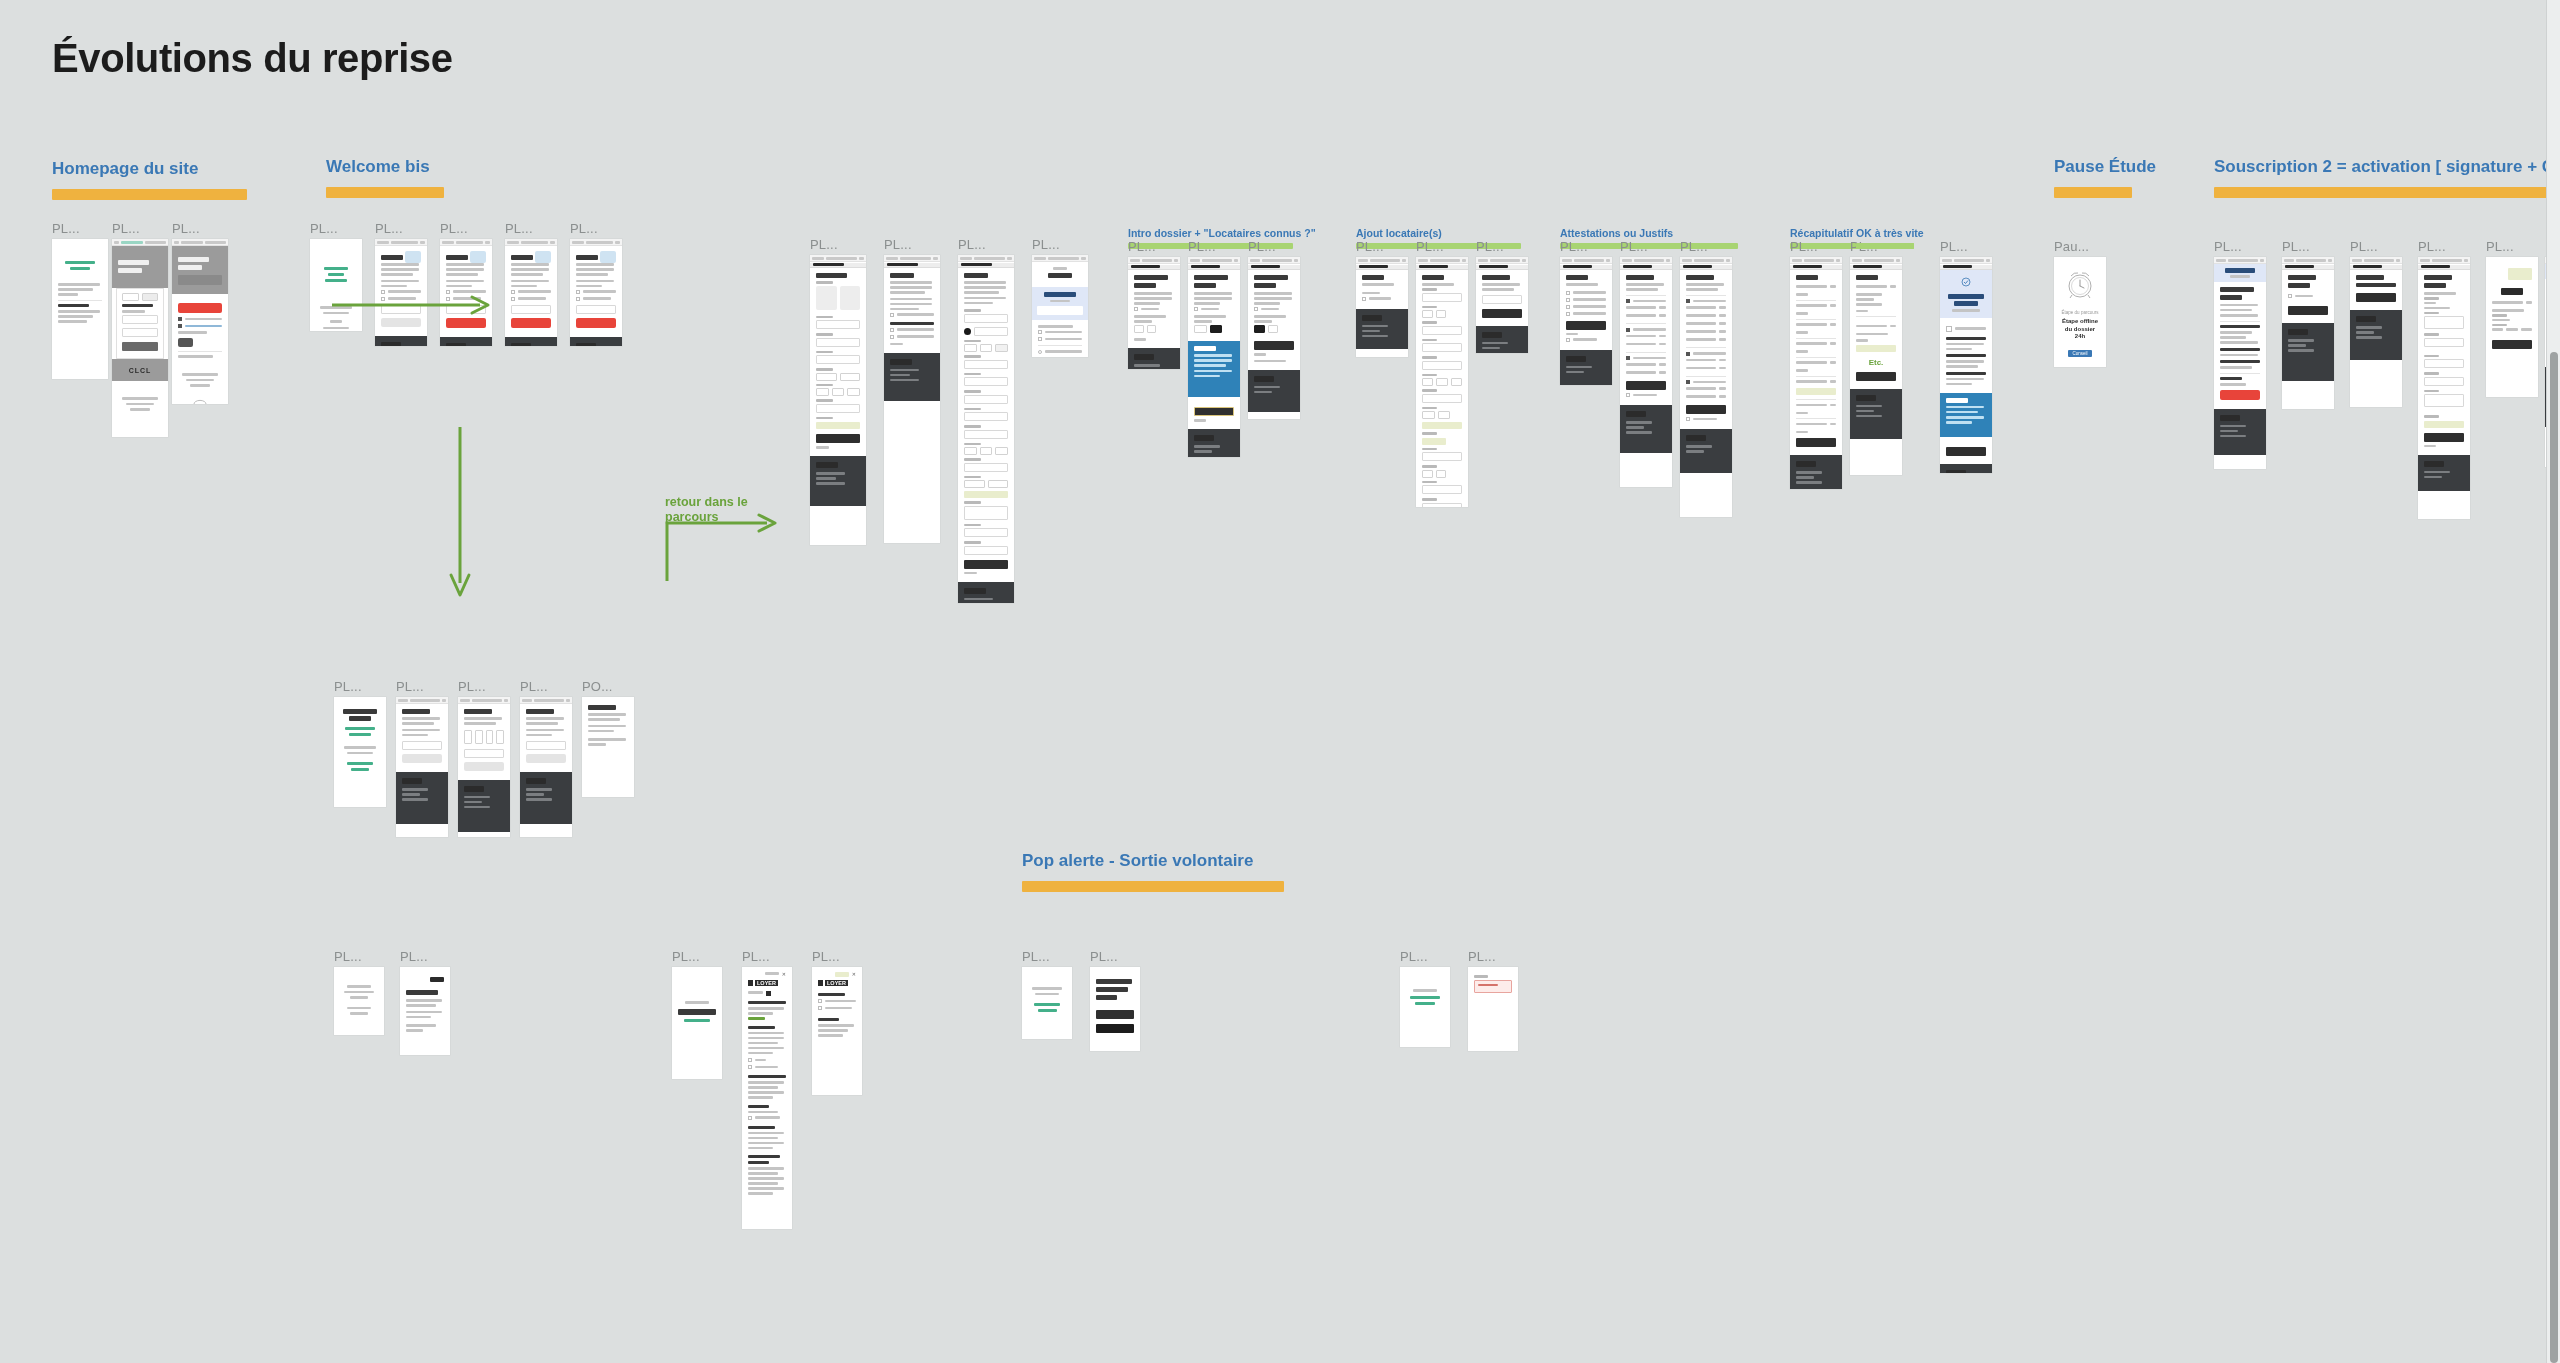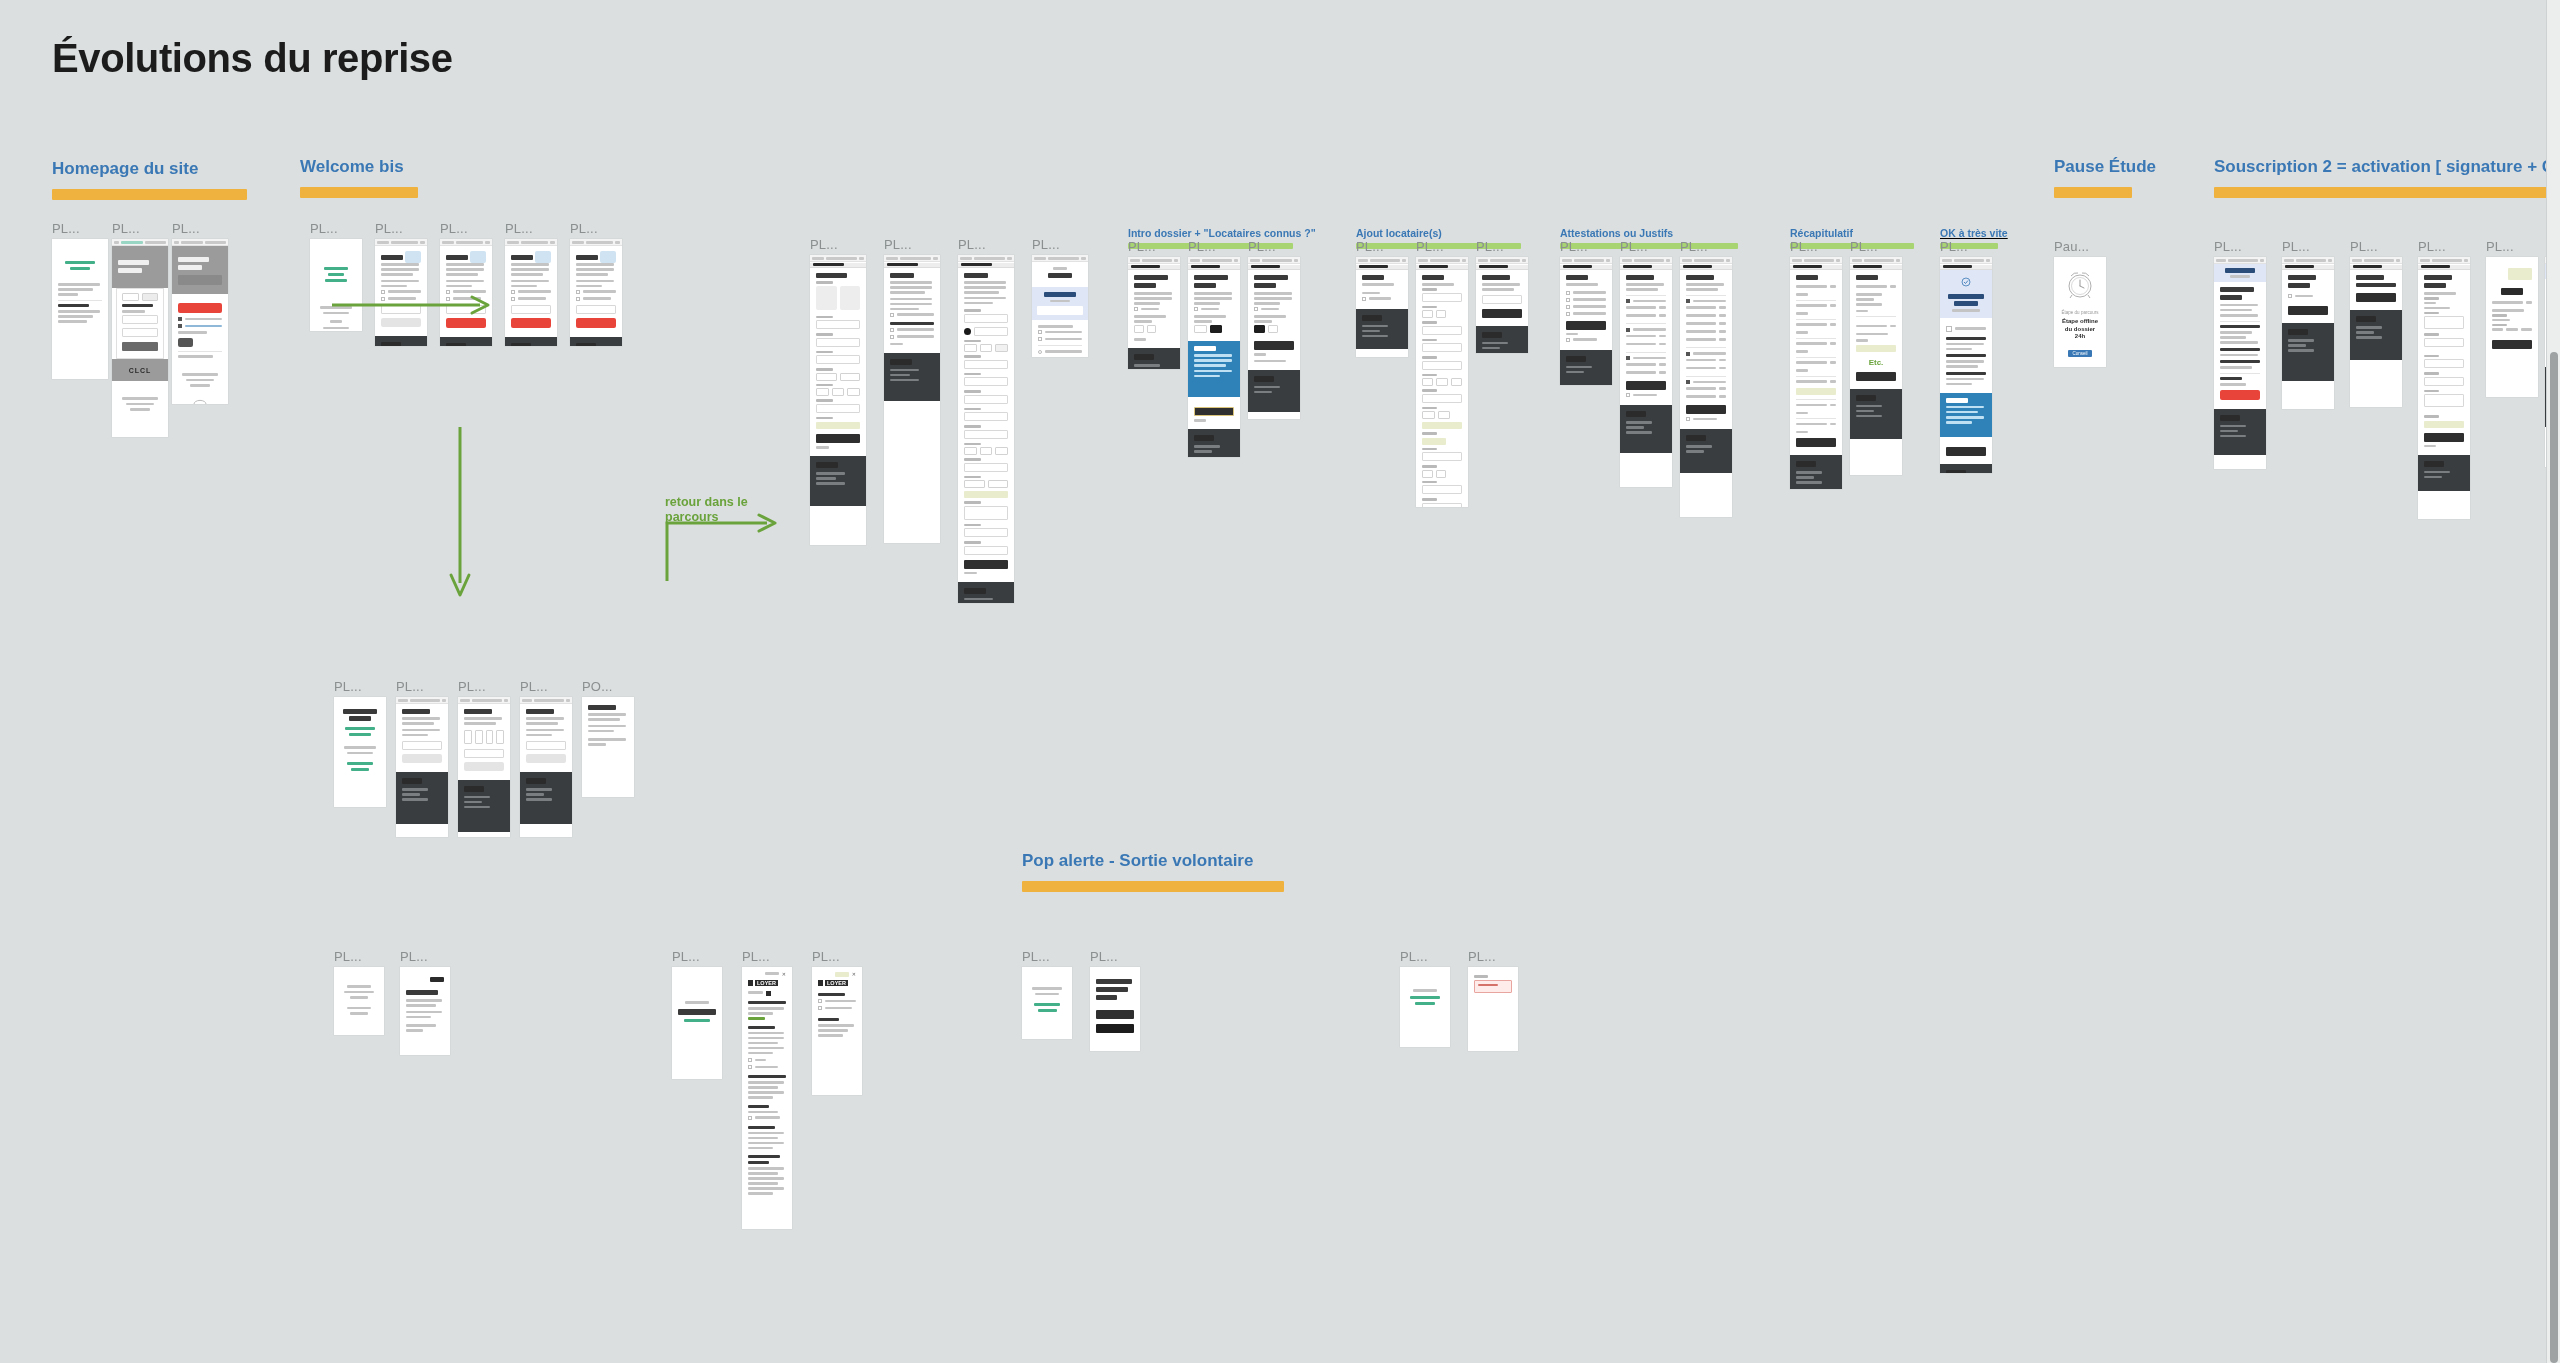--- a/index.html
+++ b/index.html
@@ -248,21 +248,21 @@
         <div class="m-t w45" style="margin:0 auto 8px"></div>
         <svg width="16" height="12" viewBox="0 0 16 12">
           <ellipse cx="8" cy="7" rx="6" ry="3.6" fill="none" stroke="#b5b5b5" stroke-width="0.9"></ellipse>
         </svg>
         
         
       </div>
     </div>
   </div>
 
-  <div class="section" style="left:300px; top:158px; width:250px;">
+  <div class="section" style="left:326px; top:158px; width:250px;">
     <div class="section-title">Welcome bis</div>
     <div class="section-bar" style="width:118px;"></div>
   </div>
 
   <div class="frame" style="left:310px; top:222px; width:52px;">
     <div class="frame-label">PL...</div>
     <div class="frame-body" style="height:92px;">
       <div class="m-pad m-centered" style="padding-top:28px">
         <div class="m-green-t" style="width:60%"></div>
         <div class="m-green-t" style="width:40%"></div>
@@ -1191,21 +1191,21 @@
       </div>
       <div class="m-footer" style="height:50px">
         <div class="m-logo" style="width:50%"></div>
         <div class="m-t w65"></div>
           <div class="m-t w45"></div>
           <div class="m-t w65"></div>
       </div>
     </div>
   </div>
 
-  <div class="subgroup" style="left:1940px; top:228px; width:60px;text-decoration:underline;">
+  <div class="subgroup" style="left:1856px; top:228px; width:60px;">
     <div class="subgroup-title">OK à très vite</div>
     <div class="subgroup-bar" style="width:58px;"></div>
   </div>
   <div class="frame" style="left:1940px; top:240px; width:52px;">
     <div class="frame-label">PL...</div>
     <div class="frame-body" style="height:216px;">
       <div class="m-nav">
           <i style="width:10px"></i>
           <i style="flex:1"></i>
           <i style="width:4px"></i>

